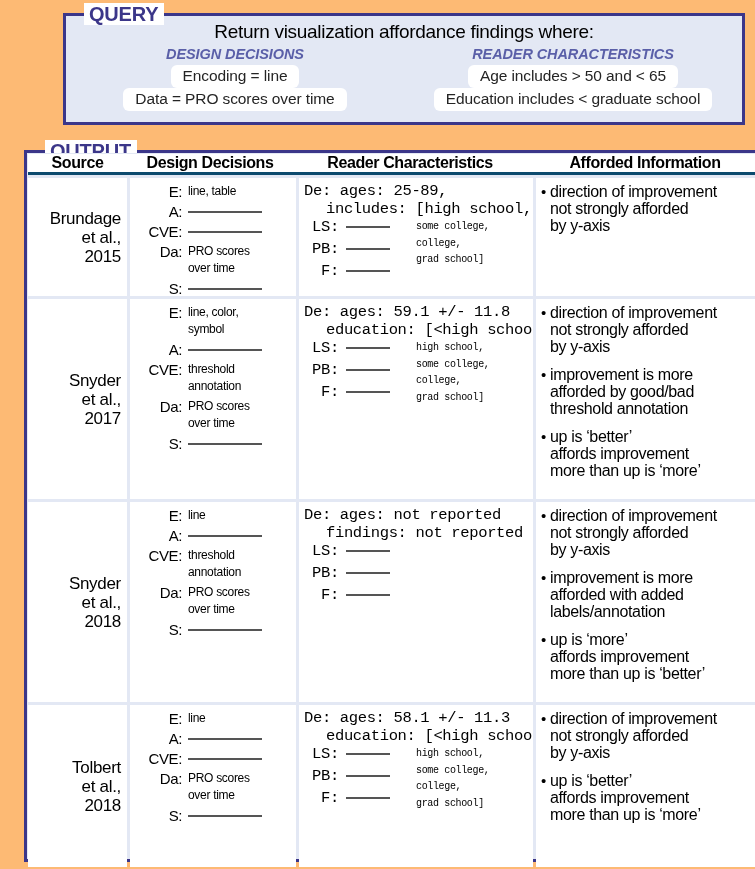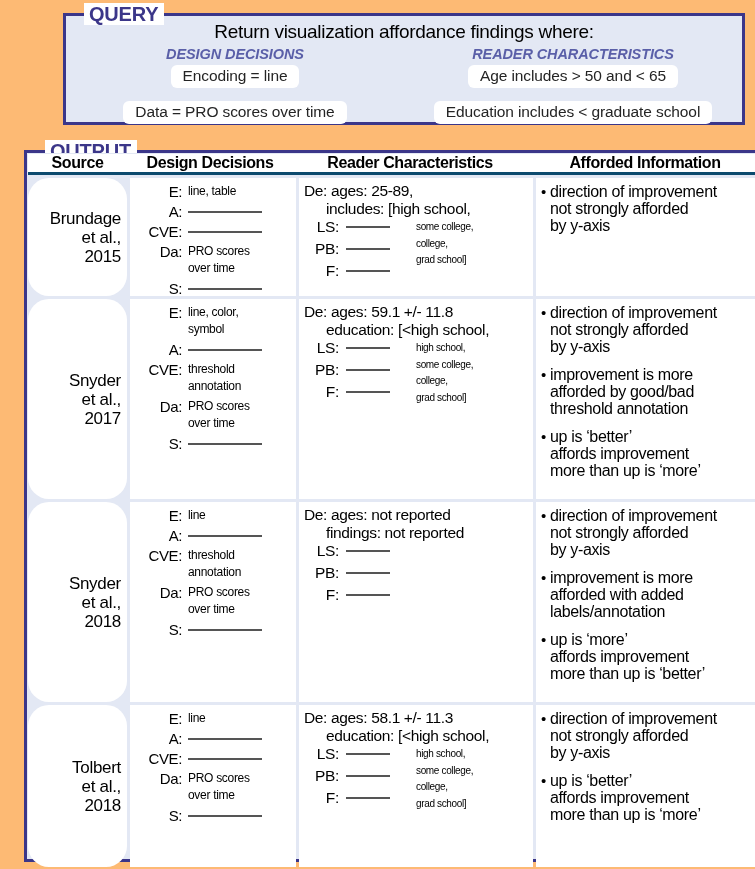--- a/index.html
+++ b/index.html
@@ -75,21 +75,21 @@
     color: #5a5fa8;
     letter-spacing: -0.1px;
     margin-bottom: 3px;
   }
   .pill {
     background: #ffffff;
     border-radius: 6px;
     font-size: 15.5px;
     color: #242424;
     padding: 2px 12px 3px 12px;
-    margin-bottom: 13px;
+    margin-bottom: 0;
     white-space: nowrap;
     letter-spacing: -0.1px;
   }
 
   
   #output-panel {
     left: 24px;
     top: 150px;
     width: 743px;
     height: 712px;
@@ -138,21 +138,20 @@
     position: relative;
   }
   .trow > .cell + .cell { margin-left: 3px; }
 
   
   .src-cell {
     display: flex;
     align-items: center;
     justify-content: flex-end;
     padding-right: 6px;
-    border-radius: 21px;
   }
   .src-text {
     text-align: right;
     font-size: 17px;
     color: #000000;
     line-height: 19px;
     letter-spacing: -0.3px;
   }
 
   
@@ -183,21 +182,21 @@
   .dd-val.blank { padding-top: 8px; }
   .rule {
     display: block;
     height: 2px;
     background: #555555;
     width: 74px;
   }
   .rule.short { width: 44px; }
 
   
-  .rc-cell { padding: 4px 4px 4px 5px; }
+  .rc-cell { padding: 4px 4px 4px 5px; font-family: Liberation Mono, monospace; }
   .rc-de {
     font-size: 15.5px;
     color: #000000;
     line-height: 18px;
     letter-spacing: -0.35px;
   }
   .rc-de .lead { white-space: nowrap; }
   .rc-edu-line {
     padding-left: 22px;
     white-space: nowrap;

